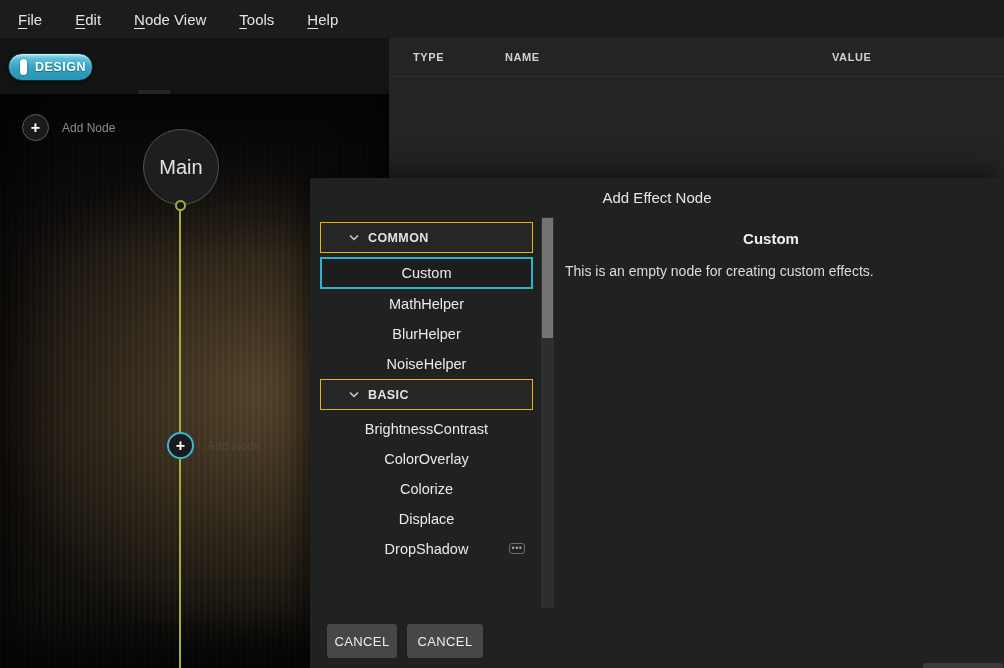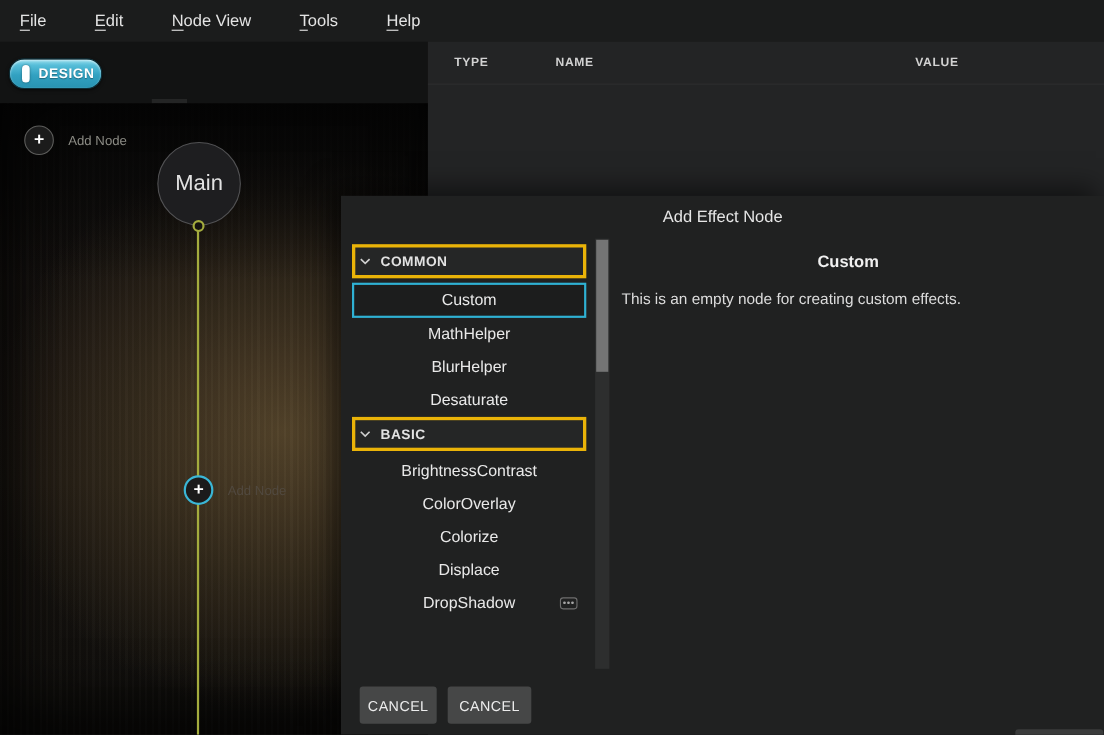--- a/index.html
+++ b/index.html
@@ -8,21 +8,21 @@
     position:relative;
     background:#212222;
     font-family:"Liberation Sans", sans-serif;
     overflow:hidden;
   }
 
   
   .menubar {
     position:absolute; top:0; left:0; width:1004px; height:38px;
     background:#1b1c1c;
-    display:flex; align-items:center; gap:44px; padding-left:18px;
+    display:flex; align-items:center; gap:33px; padding-left:18px;
   }
   .menu-item { color:#e4e4e4; font-size:15px; cursor:default; }
   .menu-item u { text-decoration-thickness:1px; text-underline-offset:3px; }
 
   
   .left-toolbar {
     position:absolute; top:38px; left:0; width:389px; height:56px;
     background:#121313;
   }
   .design-btn {
@@ -115,22 +115,22 @@
     position:absolute; left:310px; top:178px; width:694px; height:490px;
     background:#202121;
     box-shadow:-8px -8px 22px rgba(0,0,0,0.5);
   }
   .dialog-title {
     position:absolute; top:11px; left:0; width:100%;
     text-align:center; color:#e6e6e6; font-size:15px;
   }
   .node-list { position:absolute; left:10px; top:44px; width:213px; }
   .section-header {
-    height:31px; border:3px solid #eab308; background:#252626;
-    display:flex; align-items:center; gap:9px; padding-left:4px;
+    height:31px; border:1px solid #eab308; background:#252626;
+    display:flex; align-items:center; gap:9px; padding-left:28px;
     color:#e2e2e2; font-weight:bold; font-size:12.5px; letter-spacing:0.4px;
     margin-bottom:4px; cursor:pointer;
   }
   .section-header:nth-of-type(2) { margin-top:2px; margin-bottom:7px; }
   .list-item {
     height:30px; display:flex; align-items:center; justify-content:center;
     color:#e9e9e9; font-size:14.5px; position:relative; cursor:pointer;
   }
   .list-item.selected {
     height:32px; border:2px solid var(--selection_border); background:#1c1d1d;
@@ -232,21 +232,21 @@
   <div class="node-list">
       <div class="section-header">
         <svg width="10" height="7" viewBox="0 0 10 7">
           <polyline points="1,1.5 5,5.5 9,1.5" fill="none" stroke="#cfcfcf" stroke-width="1.5"></polyline>
         </svg>
         <span>COMMON</span>
       </div>
       <div class="list-item selected">Custom</div>
       <div class="list-item">MathHelper</div>
       <div class="list-item">BlurHelper</div>
-      <div class="list-item">Desaturate</div>
+      <div class="list-item">NoiseHelper</div>
       <div class="section-header">
         <svg width="10" height="7" viewBox="0 0 10 7">
           <polyline points="1,1.5 5,5.5 9,1.5" fill="none" stroke="#cfcfcf" stroke-width="1.5"></polyline>
         </svg>
         <span>BASIC</span>
       </div>
       <div class="list-item">BrightnessContrast</div>
       <div class="list-item">ColorOverlay</div>
       <div class="list-item">Colorize</div>
       <div class="list-item">Displace</div>

